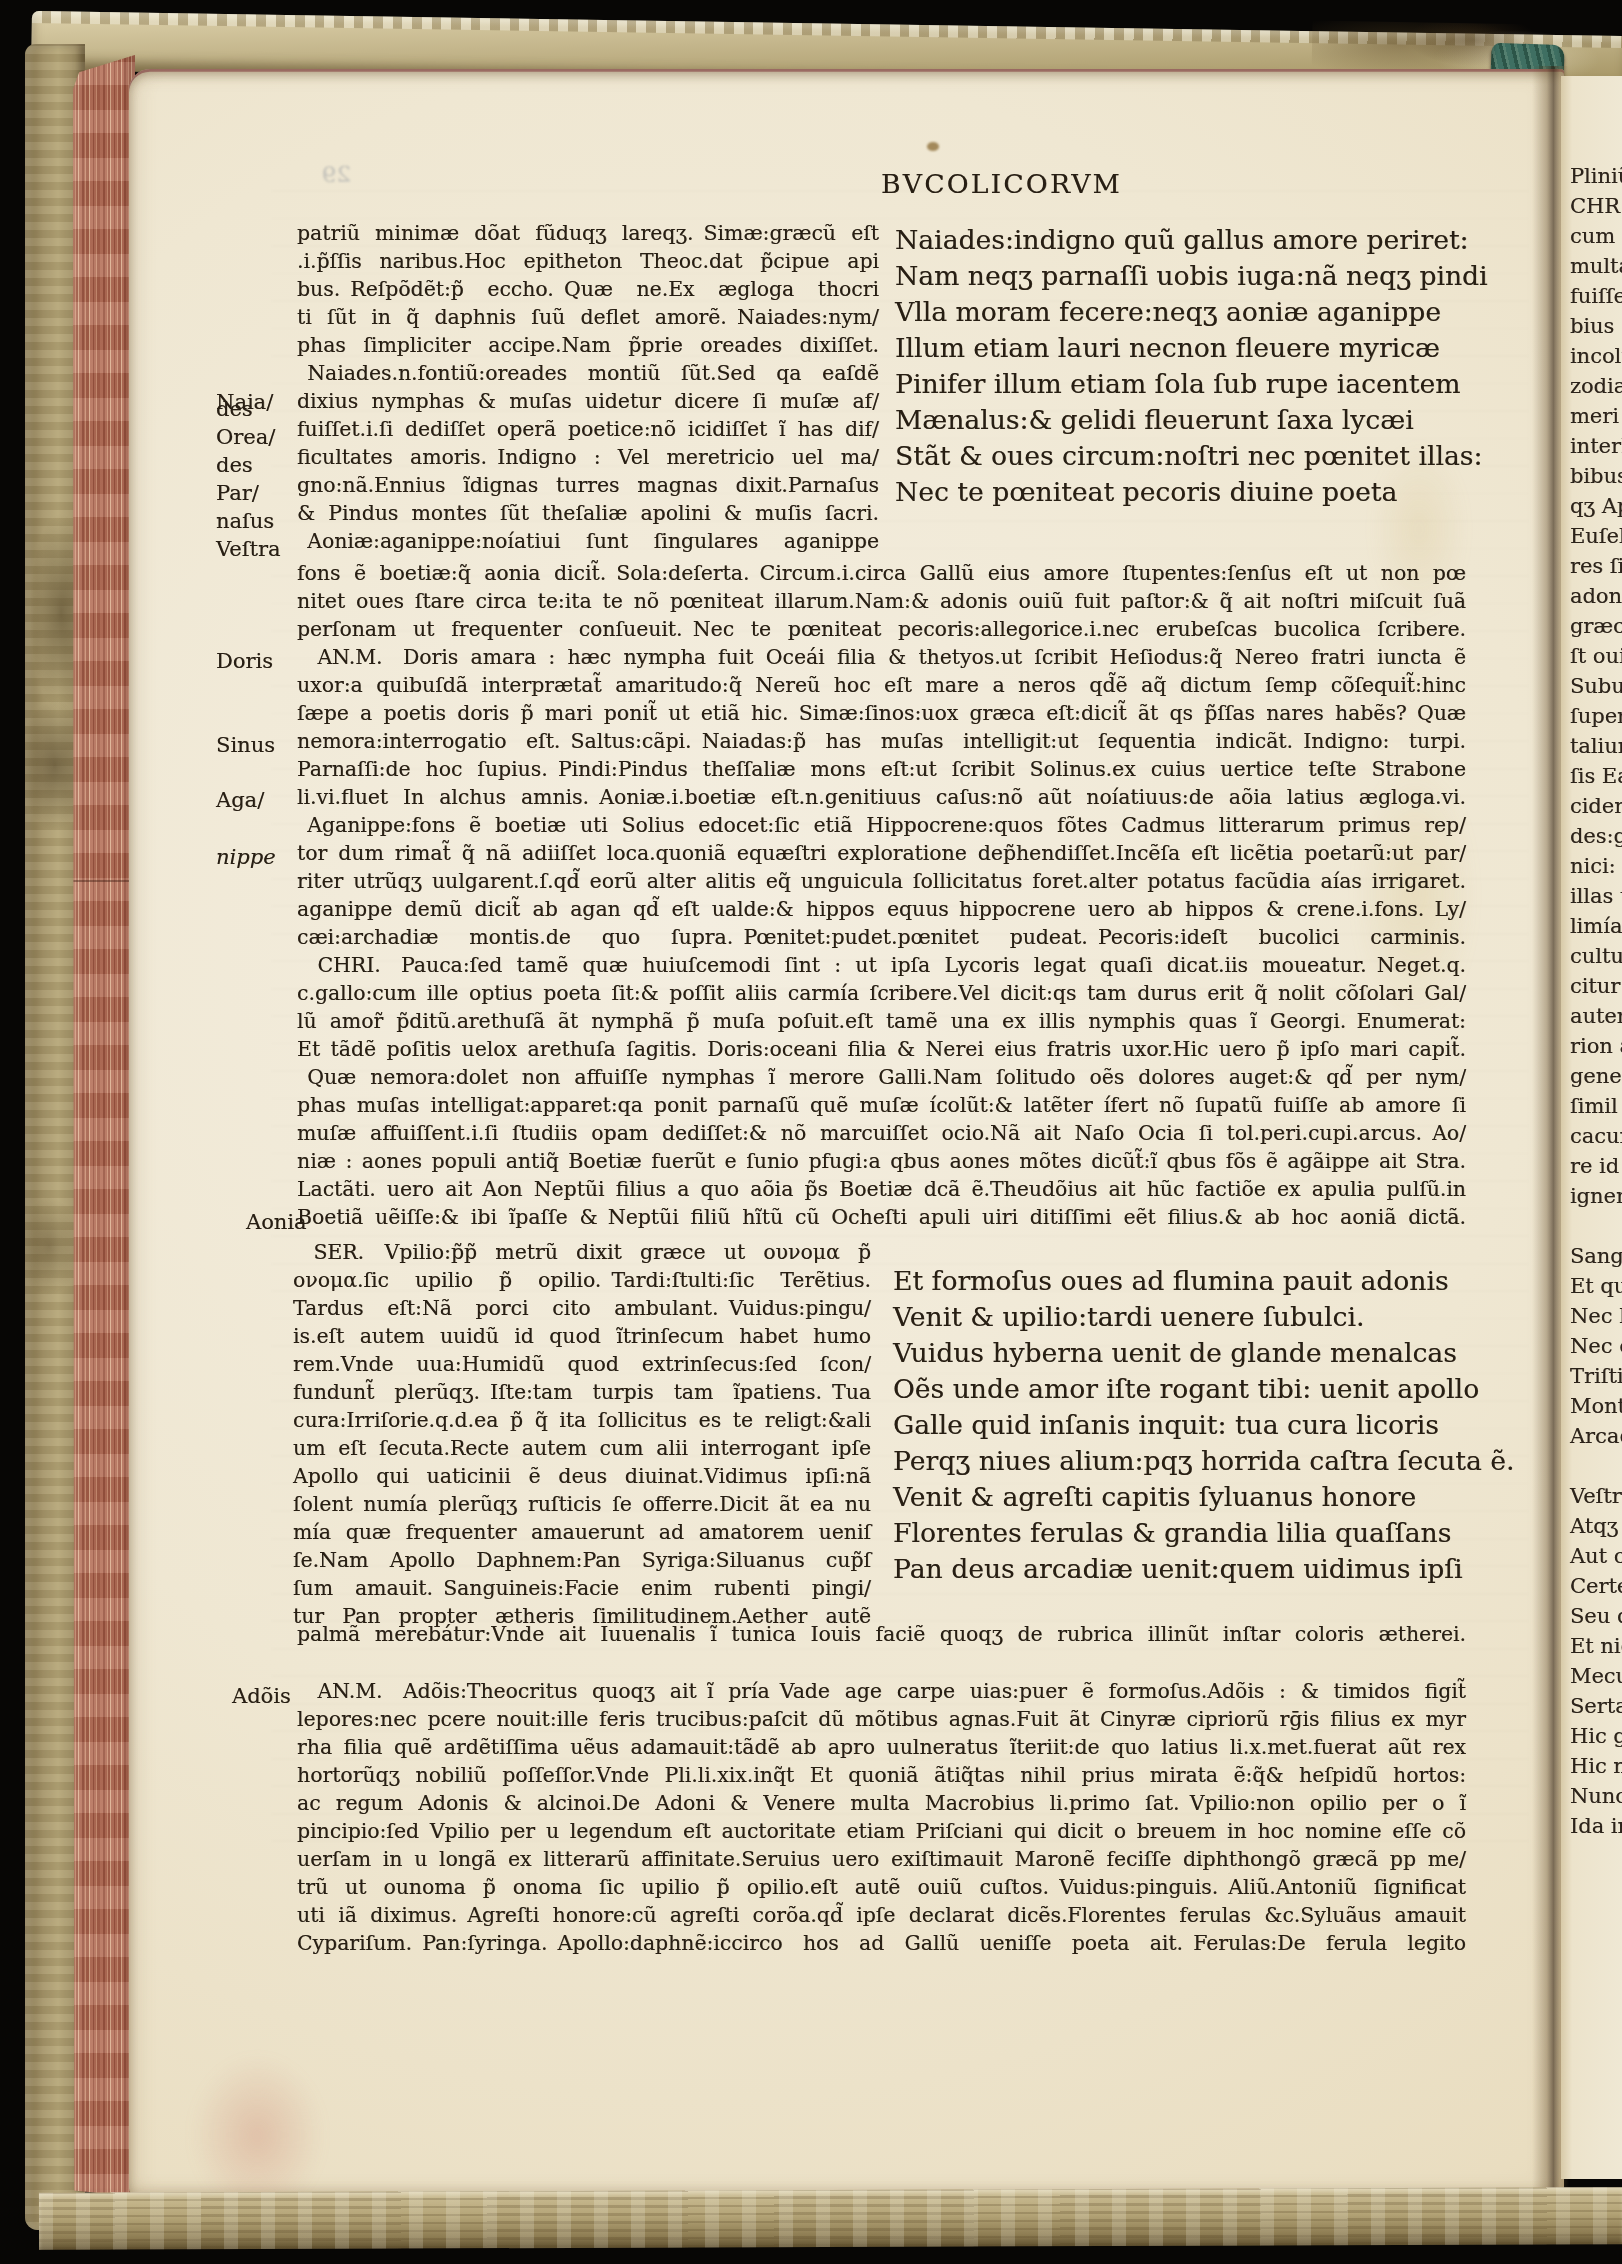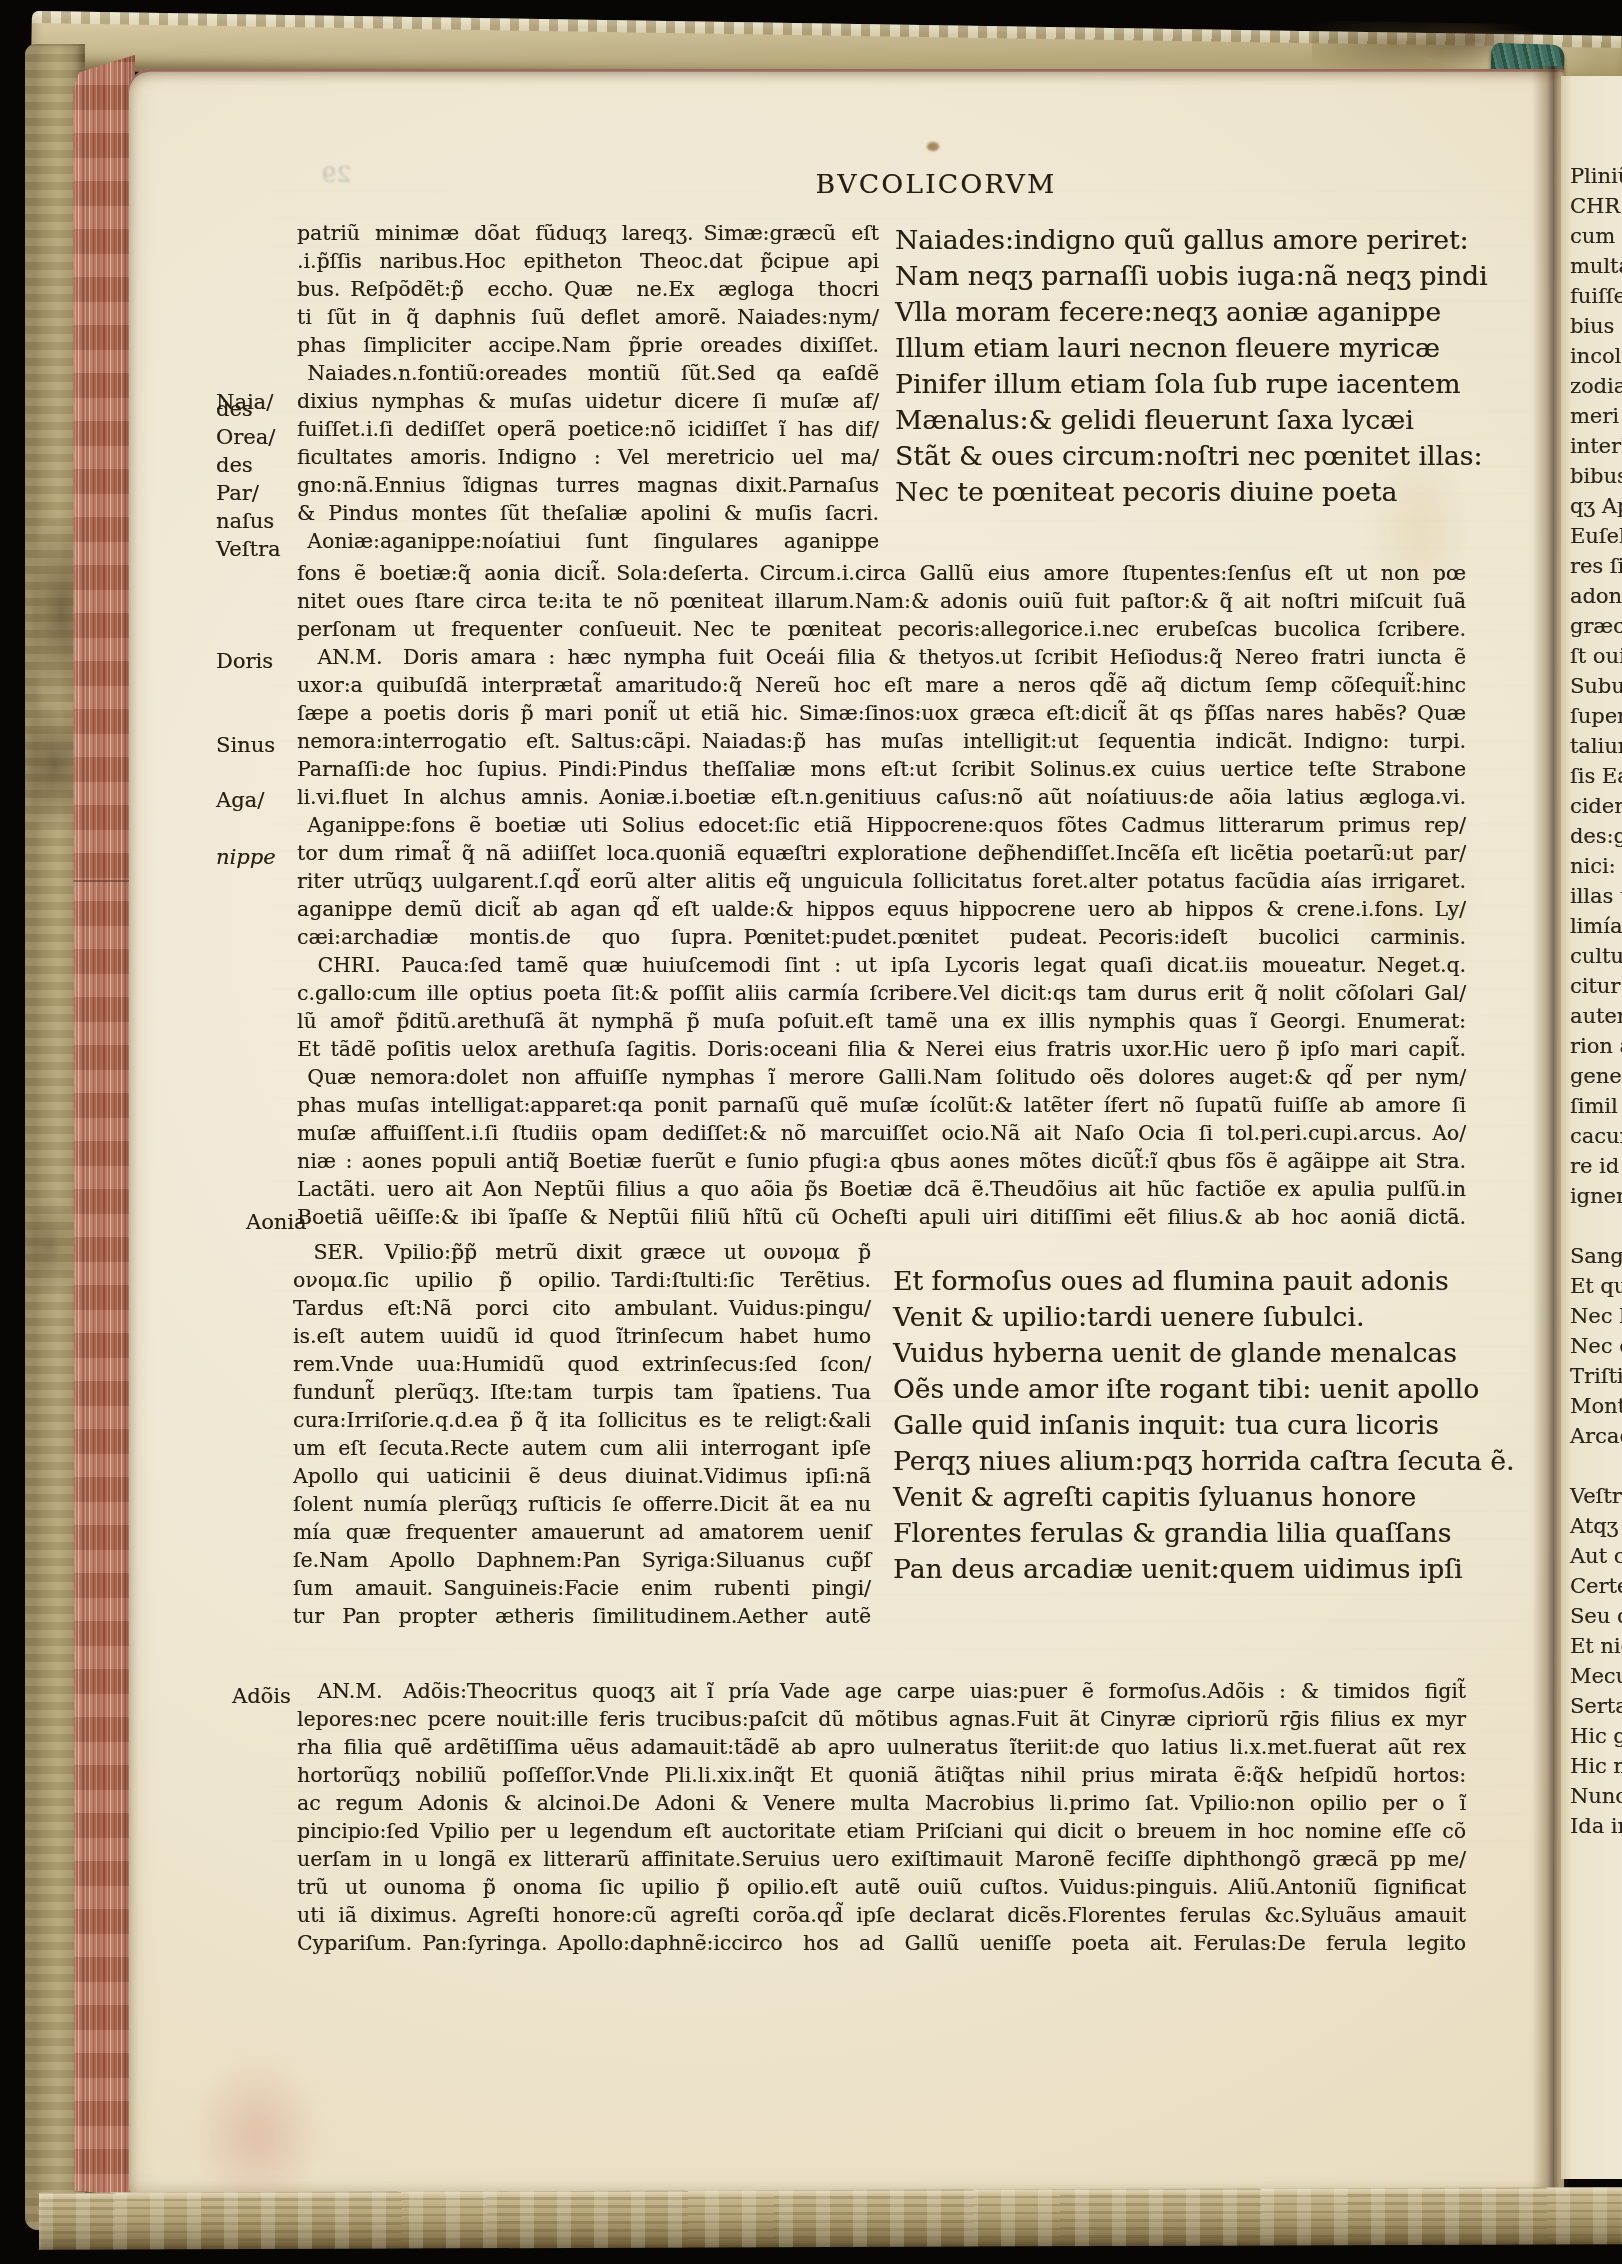--- a/index.html
+++ b/index.html
@@ -59,21 +59,21 @@
     background:#8a6a33;opacity:.75;filter:blur(0.9px);}
   .gutter-shadow{position:absolute;left:1532px;top:66px;width:37px;height:2130px;pointer-events:none;
     background:linear-gradient(90deg,transparent 0%,rgba(95,72,38,.32) 40%,rgba(45,28,12,.55) 58%,rgba(130,105,62,.3) 75%,transparent 100%);}
   .page-next{position:absolute;left:1561px;top:76px;width:62px;height:2103px;
     background:linear-gradient(90deg,#d8caa8 0%,#ece3cb 18%,#efe8d4 100%);overflow:hidden;}
   .page-next .frags{position:absolute;left:8.9px;top:85px;width:177px;color:#2c231a;
     font-size:21px;line-height:30px;white-space:pre;text-shadow:0.3px 0.2px 0 rgba(44,35,26,.5);}
   .page-next .frags>div{min-height:30px;}
   
   .ink{color:#271e13;text-shadow:0.3px 0.2px 0 rgba(39,30,19,.55);}
-  .running-title{position:absolute;left:621px;top:99px;width:372px;text-align:center;
+  .running-title{position:absolute;left:621px;top:99px;width:372px;text-align:right;
     font-size:26.6px;letter-spacing:2.2px;}
   .ghost-folio{position:absolute;left:193px;top:92px;font-size:23px;color:#8a93a0;opacity:.4;
     transform:scaleX(-1) rotate(2deg);filter:blur(1.2px);}
   .margin-notes{position:absolute;left:87px;top:0;width:82px;font-size:21px;}
   .margin-notes>div{position:absolute;left:0;white-space:nowrap;}
   .colA{position:absolute;left:168px;top:150px;width:582px;font-size:20.4px;line-height:28px;
     text-align:justify;white-space:pre-wrap;}
   .colA>div,.full>div,.colB>div{text-align:justify;-moz-text-align-last:justify;text-align-last:justify;}
   .verse{position:absolute;font-size:26.6px;line-height:36px;white-space:pre;}
   .verseA{left:766px;top:153px;}
@@ -121,21 +121,21 @@
       </div>
 
     <div class="colA"><div>patriũ minimæ dõat fũduqʒ lareqʒ. Simæ:græcũ eſt</div><div>.i.p̃ſſis naribus.Hoc epitheton Theoc.dat p̃cipue api</div><div>bus. Reſpõdẽt:p̃ eccho. Quæ ne.Ex ægloga thocri</div><div>ti ſũt in q̃ daphnis ſuũ deflet amorẽ. Naiades:nym/</div><div>phas ſimpliciter accipe.Nam p̃prie oreades dixiſſet.</div><div> Naiades.n.fontiũ:oreades montiũ ſũt.Sed qa eaſdẽ</div><div>dixius nymphas &amp; muſas uidetur dicere ſi muſæ af/</div><div>fuiſſet.i.ſi dediſſet operã poetice:nõ icidiſſet ĩ has dif/</div><div>ficultates amoris. Indigno : Vel meretricio uel ma/</div><div>gno:nã.Ennius ĩdignas turres magnas dixit.Parnaſus</div><div>&amp; Pindus montes ſũt theſaliæ apolini &amp; muſis ſacri.</div><div> Aoniæ:aganippe:noíatiui ſunt ſingulares aganippe</div></div>
     <div class="verse verseA"><div>Naiades:indigno quũ gallus amore periret:</div><div>Nam neqʒ parnaſſi uobis iuga:nã neqʒ pindi</div><div>Vlla moram fecere:neqʒ aoniæ aganippe</div><div>Illum etiam lauri necnon fleuere myricæ</div><div>Pinifer illum etiam ſola ſub rupe iacentem</div><div>Mænalus:&amp; gelidi fleuerunt ſaxa lycæi</div><div>Stãt &amp; oues circum:noſtri nec pœnitet illas:</div><div>Nec te pœniteat pecoris diuine poeta</div></div>
 
     <div class="full full1"><div>fons ẽ boetiæ:q̃ aonia dicit̃. Sola:deſerta. Circum.i.circa Gallũ eius amore ſtupentes:ſenſus eſt ut non pœ</div><div>nitet oues ſtare circa te:ita te nõ pœniteat illarum.Nam:&amp; adonis ouiũ fuit paſtor:&amp; q̃ ait noſtri miſcuit ſuã</div><div>perſonam ut frequenter conſueuit. Nec te pœniteat pecoris:allegorice.i.nec erubeſcas bucolica ſcribere.</div><div> AN.M. Doris amara : hæc nympha fuit Oceái filia &amp; thetyos.ut ſcribit Heſiodus:q̃ Nereo fratri iuncta ẽ</div><div>uxor:a quibuſdã interprætat̃ amaritudo:q̃ Nereũ hoc eſt mare a neros qd̃ẽ aq̃ dictum ſemp cõſequit̃:hinc</div><div>ſæpe a poetis doris p̃ mari ponit̃ ut etiã hic. Simæ:ſinos:uox græca eſt:dicit̃ ãt qs p̃ſſas nares habẽs? Quæ</div><div>nemora:interrogatio eſt. Saltus:cãpi. Naiadas:p̃ has muſas intelligit:ut ſequentia indicãt. Indigno: turpi.</div><div>Parnaſſi:de hoc ſupius. Pindi:Pindus theſſaliæ mons eſt:ut ſcribit Solinus.ex cuius uertice teſte Strabone</div><div>li.vi.fluet In alchus amnis. Aoniæ.i.boetiæ eſt.n.genitiuus caſus:nõ aũt noíatiuus:de aõia latius ægloga.vi.</div><div> Aganippe:fons ẽ boetiæ uti Solius edocet:ſic etiã Hippocrene:quos fõtes Cadmus litterarum primus rep/</div><div>tor dum rimat̃ q̃ nã adiiſſet loca.quoniã equæſtri exploratione dep̃hendiſſet.Incẽſa eſt licẽtia poetarũ:ut par/</div><div>riter utrũqʒ uulgarent.ſ.qd̃ eorũ alter alitis eq̃ unguicula ſollicitatus foret.alter potatus facũdia aías irrigaret.</div><div>aganippe demũ dicit̃ ab agan qd̃ eſt ualde:&amp; hippos equus hippocrene uero ab hippos &amp; crene.i.fons. Ly/</div><div>cæi:archadiæ montis.de quo ſupra. Pœnitet:pudet.pœnitet pudeat. Pecoris:ideſt bucolici carminis.</div><div> CHRI. Pauca:ſed tamẽ quæ huiuſcemodi ſint : ut ipſa Lycoris legat quaſi dicat.iis moueatur. Neget.q.</div><div>c.gallo:cum ille optius poeta ſit:&amp; poſſit aliis carmía ſcribere.Vel dicit:qs tam durus erit q̃ nolit cõſolari Gal/</div><div>lũ amor̃ p̃ditũ.arethuſã ãt nymphã p̃ muſa poſuit.eſt tamẽ una ex illis nymphis quas ĩ Georgi. Enumerat:</div><div>Et tãdẽ poſitis uelox arethuſa ſagitis. Doris:oceani filia &amp; Nerei eius fratris uxor.Hic uero p̃ ipſo mari capit̃.</div><div> Quæ nemora:dolet non affuiſſe nymphas ĩ merore Galli.Nam ſolitudo oẽs dolores auget:&amp; qd̃ per nym/</div><div>phas muſas intelligat:apparet:qa ponit parnaſũ quẽ muſæ ícolũt:&amp; latẽter ífert nõ ſupatũ fuiſſe ab amore ſi</div><div>muſæ affuiſſent.i.ſi ſtudiis opam dediſſet:&amp; nõ marcuiſſet ocio.Nã ait Naſo Ocia ſi tol.peri.cupi.arcus. Ao/</div><div>niæ : aones populi antiq̃ Boetiæ fuerũt e ſunio pfugi:a qbus aones mõtes dicũt̃:ĩ qbus fõs ẽ agãippe ait Stra.</div><div>Lactãti. uero ait Aon Neptũi filius a quo aõia p̃s Boetiæ dcã ẽ.Theudõius ait hũc factiõe ex apulia pulſũ.in</div><div>Boetiã uẽiſſe:&amp; ibi ĩpaſſe &amp; Neptũi filiũ hĩtũ cũ Ocheſti apuli uiri ditiſſimi eẽt filius.&amp; ab hoc aoniã dictã.</div></div>
 
     <div class="colB"><div> SER. Vpilio:p̃p̃ metrũ dixit græce ut ουνομα p̃</div><div>ονομα.ſic upilio p̃ opilio. Tardi:ſtulti:ſic Terẽtius.</div><div>Tardus eſt:Nã porci cito ambulant. Vuidus:pingu/</div><div>is.eſt autem uuidũ id quod ĩtrinſecum habet humo</div><div>rem.Vnde uua:Humidũ quod extrinſecus:ſed ſcon/</div><div>fundunt̃ plerũqʒ. Iſte:tam turpis tam ĩpatiens. Tua</div><div>cura:Irriſorie.q.d.ea p̃ q̃ ita ſollicitus es te religt:&amp;ali</div><div>um eſt ſecuta.Recte autem cum alii interrogant ipſe</div><div>Apollo qui uaticinii ẽ deus diuinat.Vidimus ipſi:nã</div><div>ſolent numía plerũqʒ ruſticis ſe offerre.Dicit ãt ea nu</div><div>mía quæ frequenter amauerunt ad amatorem ueniſ</div><div>ſe.Nam Apollo Daphnem:Pan Syriga:Siluanus cup̃ſ</div><div>ſum amauit. Sanguineis:Facie enim rubenti pingi/</div><div>tur Pan propter ætheris ſimilitudinem.Aether autẽ</div></div>
     <div class="verse verseB"><div>Et formoſus oues ad flumina pauit adonis</div><div>Venit &amp; upilio:tardi uenere ſubulci.</div><div>Vuidus hyberna uenit de glande menalcas</div><div>Oẽs unde amor iſte rogant tibi: uenit apollo</div><div>Galle quid inſanis inquit: tua cura licoris</div><div>Perqʒ niues alium:pqʒ horrida caſtra ſecuta ẽ.</div><div>Venit &amp; agreſti capitis ſyluanus honore</div><div>Florentes ferulas &amp; grandia lilia quaſſans</div><div>Pan deus arcadiæ uenit:quem uidimus ipſi</div></div>
 
-    <div class="full full2"></div>
+    <div class="full full2"><div>palmã merebátur:Vnde ait Iuuenalis ĩ tunica Iouis faciẽ quoqʒ de rubrica illinũt inſtar coloris ætherei.</div></div>
     <div class="full full3"><div> AN.M. Adõis:Theocritus quoqʒ ait ĩ pría Vade age carpe uias:puer ẽ formoſus.Adõis : &amp; timidos figit̃</div><div>lepores:nec pcere nouit:ille feris trucibus:paſcit dũ mõtibus agnas.Fuit ãt Cinyræ cipriorũ rḡis filius ex myr</div><div>rha filia quẽ ardẽtiſſima uẽus adamauit:tãdẽ ab apro uulneratus ĩteriit:de quo latius li.x.met.fuerat aũt rex</div><div>hortorũqʒ nobiliũ poſſeſſor.Vnde Pli.li.xix.inq̃t Et quoniã ãtiq̃tas nihil prius mirata ẽ:q̃&amp; heſpidũ hortos:</div><div>ac regum Adonis &amp; alcinoi.De Adoni &amp; Venere multa Macrobius li.primo ſat. Vpilio:non opilio per o ĩ</div><div>pincipio:ſed Vpilio per u legendum eſt auctoritate etiam Priſciani qui dicit o breuem in hoc nomine eſſe cõ</div><div>uerſam in u longã ex litterarũ affinitate.Seruius uero exiſtimauit Maronẽ feciſſe diphthongõ græcã pp me/</div><div>trũ ut ounoma p̃ onoma ſic upilio p̃ opilio.eſt autẽ ouiũ cuſtos. Vuidus:pinguis. Aliũ.Antoniũ ſignificat</div><div>uti iã diximus. Agreſti honore:cũ agreſti corõa.qd̃ ipſe declarat dicẽs.Florentes ferulas &amp;c.Syluãus amauit</div><div>Cypariſum. Pan:ſyringa. Apollo:daphnẽ:iccirco hos ad Gallũ ueniſſe poeta ait. Ferulas:De ferula legito</div></div>
   </div>
 
   <div class="gutter-shadow"></div>
   <div class="page-next">
     <div class="frags"><div>Pliniũ l</div><div>CHR</div><div>cum fil</div><div>multas</div><div>fuiſſe t</div><div>bius au</div><div>incolu</div><div>zodia</div><div>meri</div><div>interh</div><div>bibus</div><div>qʒ Ap</div><div>Euſeb</div><div>res ſign</div><div>adonem</div><div>græci ue</div><div>ſt ouilio</div><div>Subul</div><div>ſuperio</div><div>talium</div><div>ſis Eaſq</div><div>cidente</div><div>des:gla</div><div>nici: ſál</div><div>illas ue</div><div>limía d</div><div>cultura</div><div>citur ſ</div><div>autem</div><div>rion a</div><div>gener</div><div>ſimil</div><div>cacum</div><div>re id a</div><div>ignem</div><div></div><div>Sangu</div><div>Et qui</div><div>Nec la</div><div>Nec o</div><div>Triſti</div><div>Mont</div><div>Arcad</div><div></div><div>Veſtra</div><div>Atqʒ u</div><div>Aut cu</div><div>Certe ſ</div><div>Seu qd</div><div>Et nigr</div><div>Mecun</div><div>Serta n</div><div>Hic ge</div><div>Hic ner</div><div>Nunc i</div><div>Ida in</div></div>
   </div>
   <div class="bottom-edge"></div>
 </div>
 

